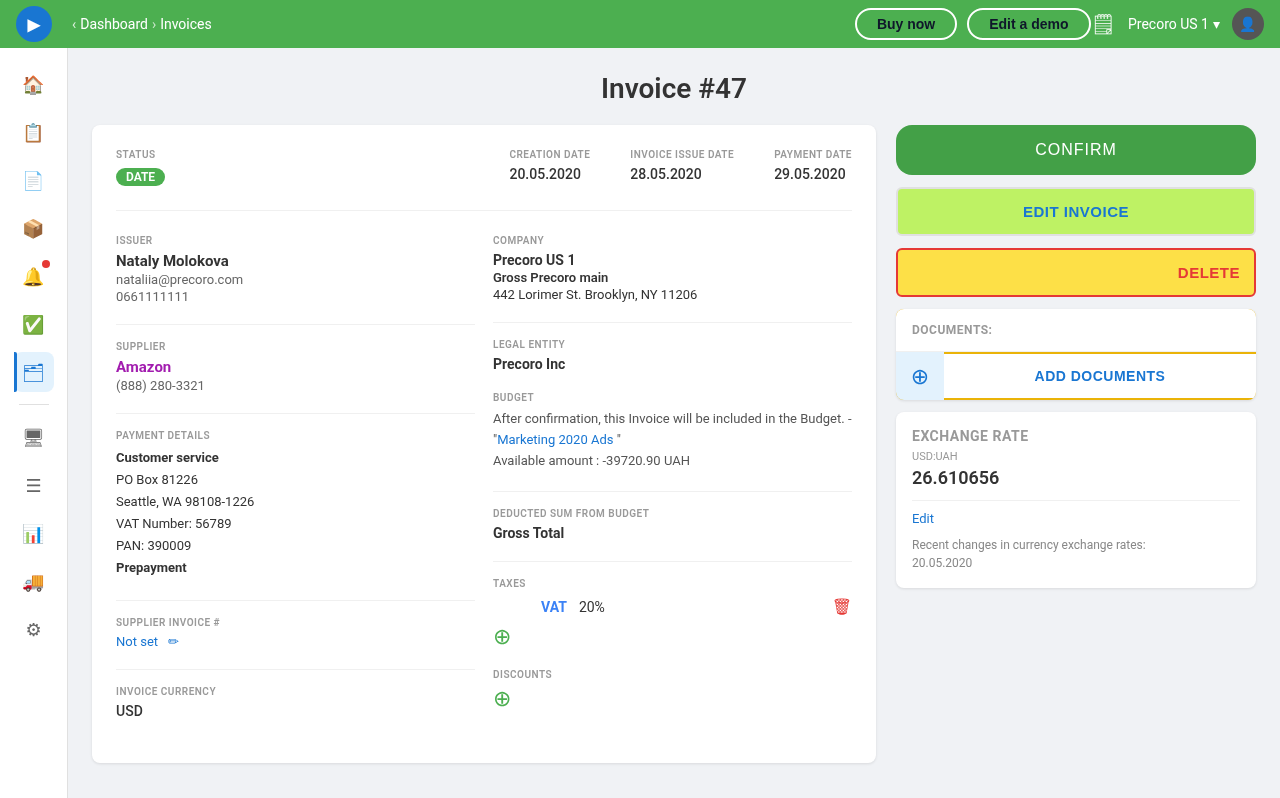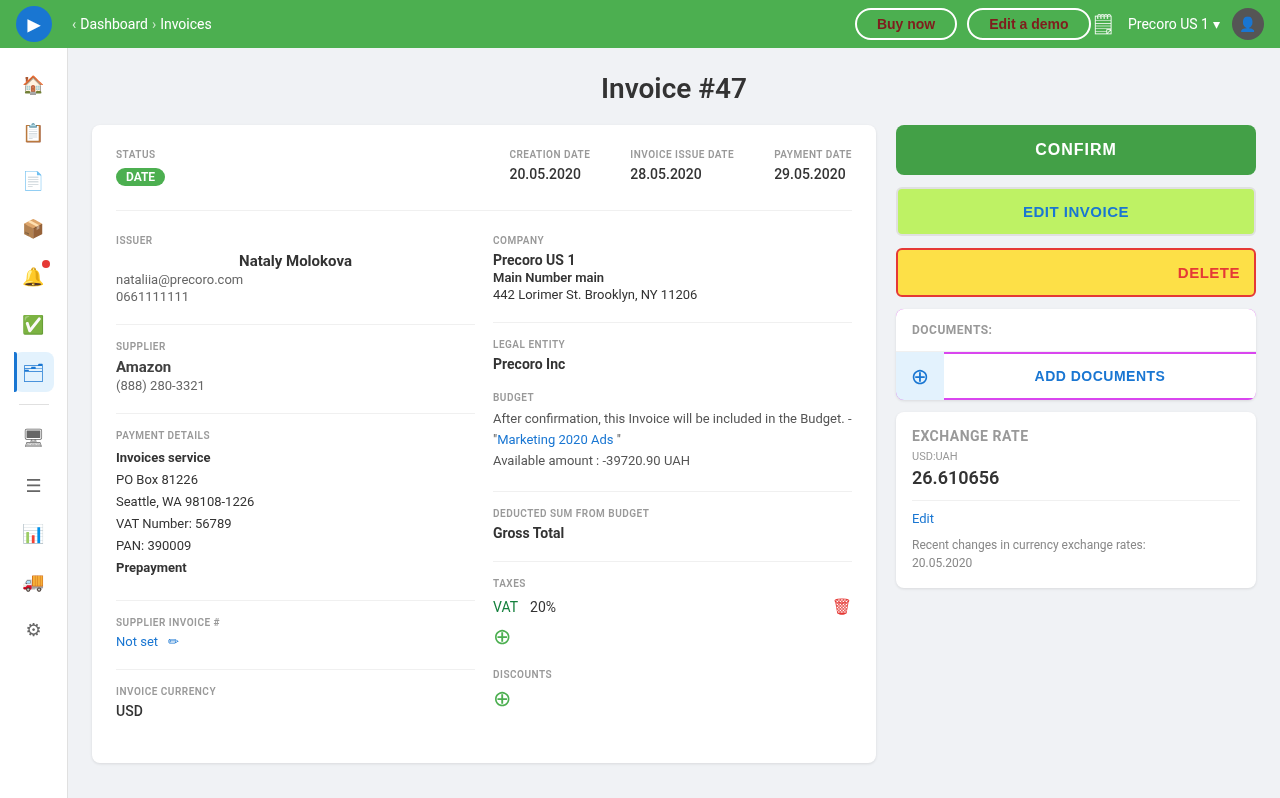--- a/index.html
+++ b/index.html
@@ -22,21 +22,21 @@
       color: white;
       font-size: 14px;
       flex: 1;
     }
     .navbar-breadcrumb .sep { color: rgba(255,255,255,0.7); }
     .navbar-breadcrumb a { color: white; text-decoration: none; }
     .navbar-center { display: flex; gap: 10px; }
     .btn-outline-white {
       border: 2px solid white;
       background: transparent;
-      color: #7f1d1d;
+      color: #0f172a;
       padding: 6px 20px;
       border-radius: 20px;
       font-size: 14px;
       font-weight: 600;
       cursor: pointer;
     }
     .navbar-right { display: flex; align-items: center; gap: 12px; margin-left: auto; color: white; font-size: 14px; }
     .navbar-right .company-selector { display: flex; align-items: center; gap: 4px; cursor: pointer; }
 
     
@@ -125,62 +125,62 @@
       font-weight: 600;
     }
 
     .field-value { font-size: 14px; color: #333; font-weight: 500; }
     .field-value-bold { font-size: 14px; color: #333; font-weight: 700; }
 
     .invoice-body { display: grid; grid-template-columns: 1fr 1fr; gap: 18px; }
 
     .info-section { margin-bottom: 20px; }
 
-    .issuer-name { font-size: 15px; font-weight: 700; color: #333; margin-bottom: 2px; text-align: center; }
+    .issuer-name { font-size: 15px; font-weight: 700; color: #333; margin-bottom: 2px; }
     .issuer-email { font-size: 13px; color: #666; margin-bottom: 2px; }
     .issuer-phone { font-size: 13px; color: #666; }
 
-    .supplier-name { font-size: 15px; font-weight: 700; color: #404040; margin-bottom: 2px; }
+    .supplier-name { font-size: 15px; font-weight: 700; color: #a21caf; margin-bottom: 2px; }
     .supplier-phone { font-size: 13px; color: #666; }
 
     .company-name { font-size: 14px; font-weight: 700; color: #333; margin-bottom: 2px; }
     .company-sub { font-size: 13px; font-weight: 600; color: #333; margin-bottom: 2px; }
     .company-addr { font-size: 13px; color: #333; }
 
     .payment-block { font-size: 13px; color: #333; line-height: 1.7; }
     .payment-block .bold { font-weight: 700; }
 
     .budget-text { font-size: 13px; color: #555; line-height: 1.6; }
     .budget-link { color: #1976d2; text-decoration: none; }
 
     .section-divider { border: none; border-top: 1px solid #f0f0f0; margin: 16px 0; }
 
     .not-set-link { color: #1976d2; font-size: 13px; text-decoration: none; margin-right: 4px; }
     .edit-icon { color: #1976d2; font-size: 13px; cursor: pointer; }
 
     .currency-value { font-size: 14px; font-weight: 500; color: #333; }
 
     .taxes-row { display: flex; align-items: center; gap: 12px; margin-top: 8px; }
-    .tax-name { font-size: 14px; font-weight: 400; color: #15803d; }
+    .tax-name { font-size: 14px; font-weight: 700; color: #3b82f6; margin-left: 48px; }
     .tax-percent { font-size: 14px; color: #333; flex: 1; }
     .delete-icon { color: #e53935; font-size: 16px; cursor: pointer; }
 
     .add-circle { color: #4caf50; font-size: 22px; cursor: pointer; display: inline-flex; align-items: center; justify-content: center; }
 
     
     .right-panel { display: flex; flex-direction: column; gap: 12px; }
 
     .btn-confirm {
       background: #43a047;
       color: white;
       border: none;
-      border-radius: 8px;
+      border-radius: 16px;
       padding: 16px;
       font-size: 16px;
-      font-weight: 700;
+      font-weight: 400;
       letter-spacing: 1px;
       cursor: pointer;
       width: 100%;
     }
 
     .btn-edit-invoice {
       background: #bef264;
       color: #1976d2;
       border: 2px solid #e0e0e0;
       border-radius: 6px;
@@ -200,21 +200,21 @@
       padding: 14px;
       font-size: 15px;
       font-weight: 600;
       letter-spacing: 0.5px;
       cursor: pointer;
       width: 100%;
       text-align: right;
     }
 
     .documents-card {
-      background: #d946ef;
+      background: #eab308;
       border-radius: 8px;
       box-shadow: 0 1px 3px rgba(0,0,0,0.1);
       overflow: hidden;
     }
 
     .documents-header {
       padding: 14px 16px;
       font-size: 12px;
       font-weight: 700;
       color: #999;
@@ -380,21 +380,21 @@
               <div class="field-label">SUPPLIER</div>
               <div class="supplier-name">Amazon</div>
               <div class="supplier-phone">(888) 280-3321</div>
             </div>
 
             <hr class="section-divider">
 
             <div class="info-section">
               <div class="field-label">PAYMENT DETAILS</div>
               <div class="payment-block">
-                <div class="bold">Invoices service</div>
+                <div class="bold">Customer service</div>
                 <div>PO Box 81226</div>
                 <div>Seattle, WA 98108-1226</div>
                 <div>VAT Number: 56789</div>
                 <div>PAN: 390009</div>
                 <div class="bold">Prepayment</div>
               </div>
             </div>
 
             <hr class="section-divider">
 
@@ -413,21 +413,21 @@
               <div class="currency-value">USD</div>
             </div>
 
           </div>
 
           <div>
 
             <div class="info-section">
               <div class="field-label">COMPANY</div>
               <div class="company-name">Precoro US 1</div>
-              <div class="company-sub">Main Number main</div>
+              <div class="company-sub">Gross Precoro main</div>
               <div class="company-addr">442 Lorimer St. Brooklyn, NY 11206</div>
             </div>
 
             <hr class="section-divider">
 
             <div class="info-section">
               <div class="field-label">LEGAL ENTITY</div>
               <div class="field-value-bold">Precoro Inc</div>
             </div>
 

